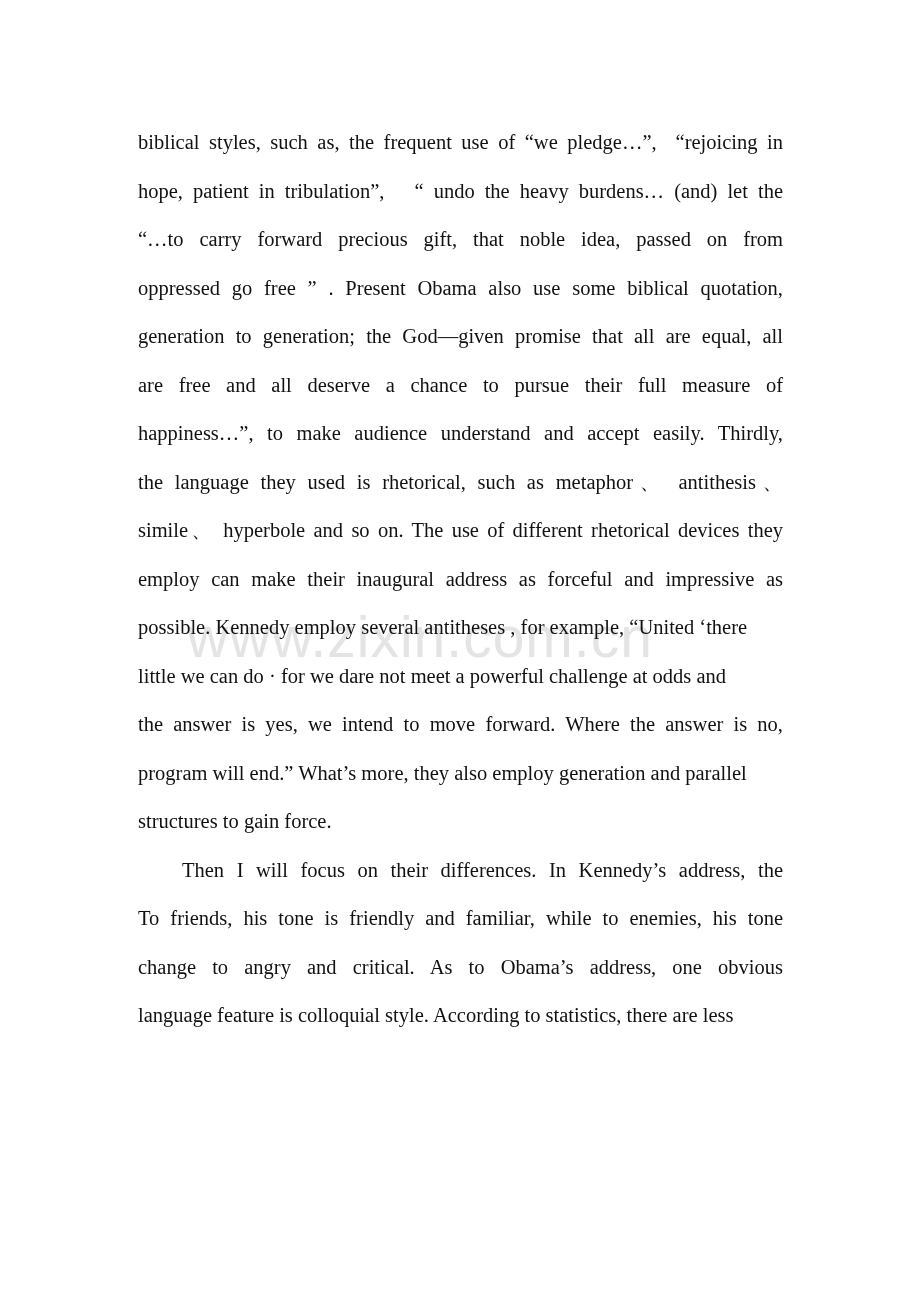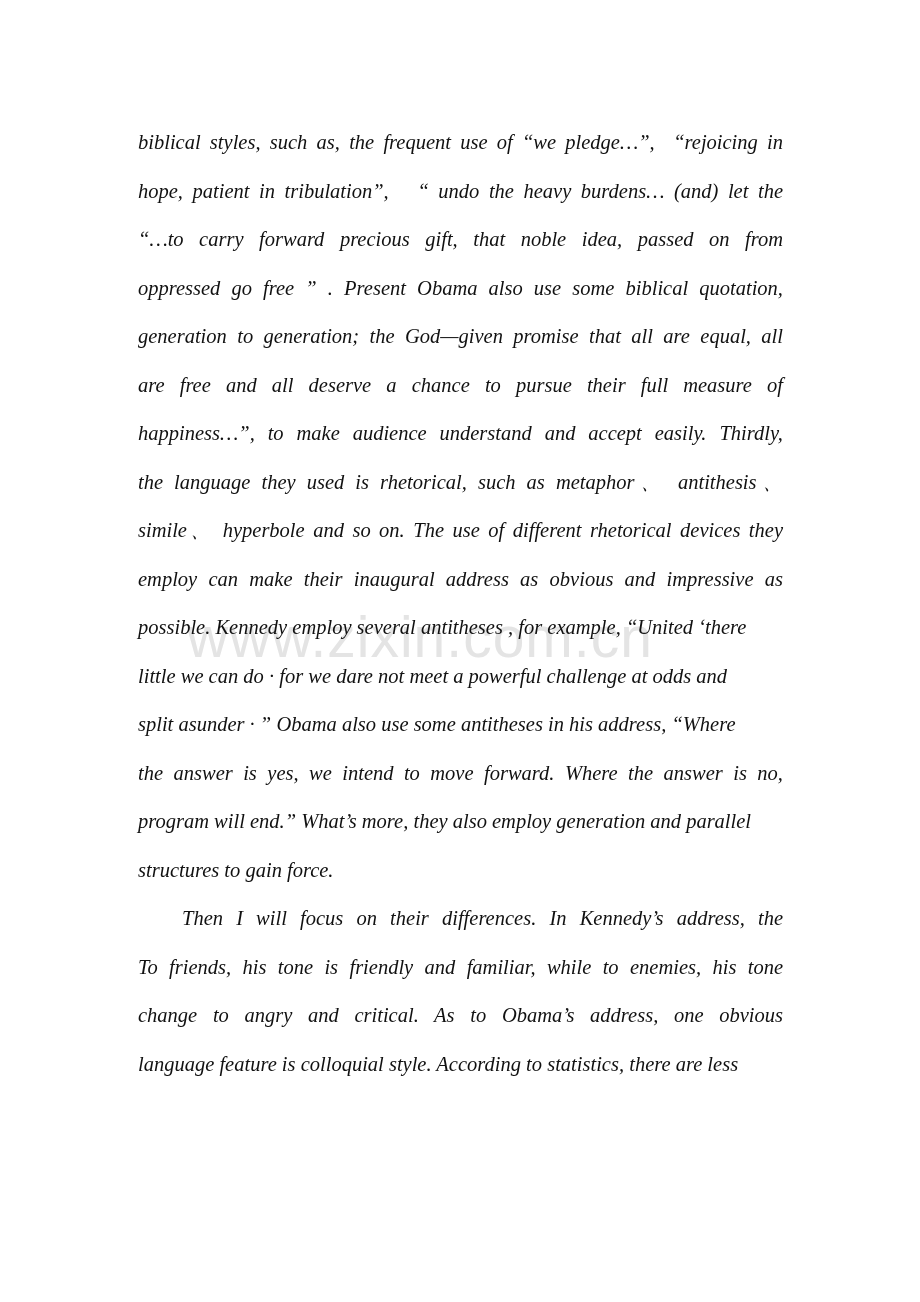--- a/index.html
+++ b/index.html
@@ -51,21 +51,20 @@
     text-justify: inter-word;
     color: #111111;
   }
 
   
   .ln {
     display: block;
     text-align: justify;
     text-align-last: justify;
     white-space: pre-wrap;
-    font-style: italic;
   }
   
   .ln.natural {
     text-align-last: left;
   }
   .ln.indent {
     text-indent: 44px;
   }
 </style>
 </head>
@@ -79,24 +78,23 @@
     <p class="para">
         <span class="ln">biblical styles, such as, the frequent use of “we pledge…”,  “rejoicing in</span>
         <span class="ln">hope, patient in tribulation”,   “ undo the heavy burdens… (and) let the</span>
         <span class="ln">“…to carry forward precious gift, that noble idea, passed on from</span>
         <span class="ln">oppressed go free ” . Present Obama also use some biblical quotation,</span>
         <span class="ln">generation to generation; the God—given promise that all are equal, all</span>
         <span class="ln">are free and all deserve a chance to pursue their full measure of</span>
         <span class="ln">happiness…”, to make audience understand and accept easily. Thirdly,</span>
         <span class="ln">the language they used is rhetorical, such as metaphor、 antithesis、</span>
         <span class="ln">simile、 hyperbole and so on. The use of different rhetorical devices they</span>
-        <span class="ln">employ can make their inaugural address as obvious and impressive as</span>
+        <span class="ln">employ can make their inaugural address as forceful and impressive as</span>
         <span class="ln natural">possible. Kennedy employ several antitheses , for example, “United ʻthere</span>
         <span class="ln natural">little we can do · for we dare not meet a powerful challenge at odds and</span>
-        <span class="ln natural">split asunder · ” Obama also use some antitheses in his address, “Where</span>
         <span class="ln">the answer is yes, we intend to move forward. Where the answer is no,</span>
         <span class="ln natural">program will end.” What’s more, they also employ generation and parallel</span>
         <span class="ln natural">structures to gain force.</span>
       </p>
     <p class="para">
         <span class="ln indent">Then I will focus on their differences. In Kennedy’s address, the</span>
         <span class="ln">To friends, his tone is friendly and familiar, while to enemies, his tone</span>
         <span class="ln">change to angry and critical. As to Obama’s address, one obvious</span>
         <span class="ln natural">language feature is colloquial style. According to statistics, there are less</span>
       </p>

